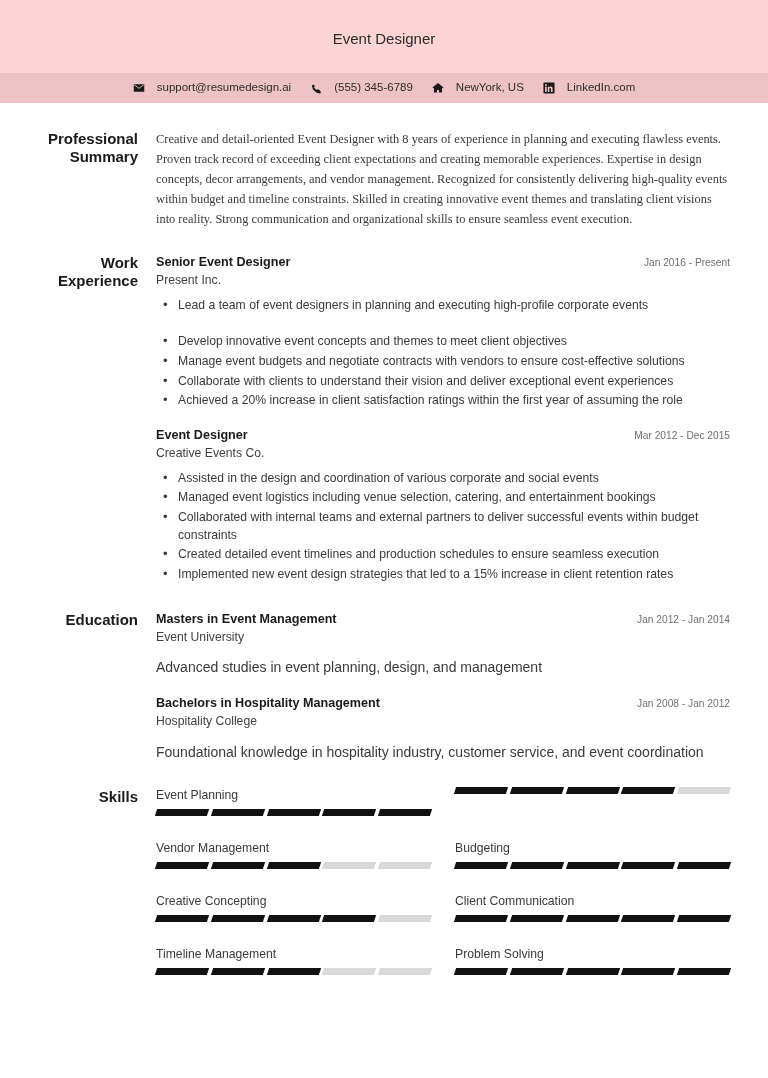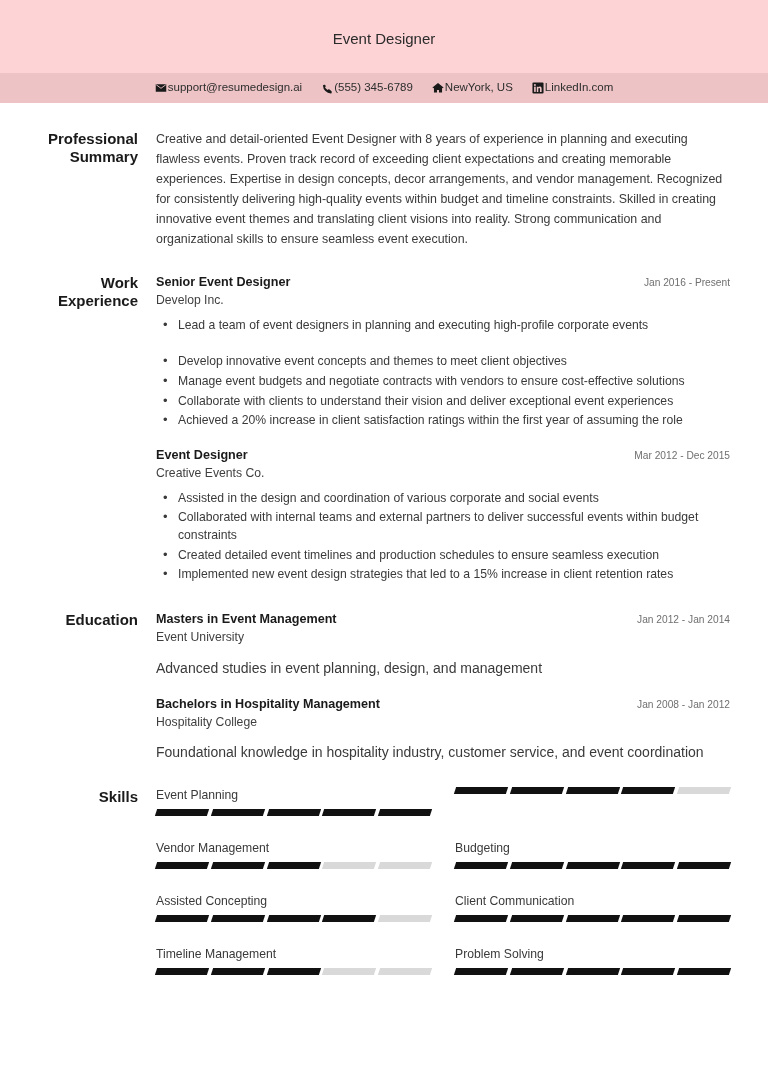--- a/index.html
+++ b/index.html
@@ -43,21 +43,21 @@
     padding: 9px 10px;
     display: flex;
     justify-content: center;
     align-items: center;
     gap: 19px;
     flex-wrap: wrap;
   }
   .contact-item {
     display: flex;
     align-items: center;
-    gap: 1px;
+    gap: 12px;
     font-size: 11.5px;
     color: #2e2e2e;
     line-height: 1;
   }
   .contact-item svg { display: block; flex: none; }
 
   
   .resume-body {
     padding: 26px 38px 0 38px;
   }
@@ -82,20 +82,21 @@
     flex: 1;
     min-width: 0;
   }
 
   
   .summary-text {
     font-size: 12.4px;
     line-height: 1.62;
     color: #3a3a3a;
     text-align: left;
+    font-family: Liberation Serif, serif;
   }
 
   
   .entry { margin-bottom: 16px; }
   .entry:last-child { margin-bottom: 0; }
 
   .entry-head {
     display: flex;
     align-items: baseline;
     justify-content: space-between;
@@ -242,38 +243,39 @@
 
   <div class="section">
     <div class="section-label">Work Experience</div>
     <div class="section-content">
 
       <div class="entry">
         <div class="entry-head">
           <div class="entry-title">Senior Event Designer</div>
           <div class="entry-date">Jan 2016 - Present</div>
         </div>
-        <div class="entry-org">Develop Inc.</div>
+        <div class="entry-org">Present Inc.</div>
         <ul class="bullets">
           <li class="gap-after">Lead a team of event designers in planning and executing high-profile corporate events</li>
           <li>Develop innovative event concepts and themes to meet client objectives</li>
           <li>Manage event budgets and negotiate contracts with vendors to ensure cost-effective solutions</li>
           <li>Collaborate with clients to understand their vision and deliver exceptional event experiences</li>
           <li>Achieved a 20% increase in client satisfaction ratings within the first year of assuming the role</li>
         </ul>
       </div>
 
       <div class="entry">
         <div class="entry-head">
           <div class="entry-title">Event Designer</div>
           <div class="entry-date">Mar 2012 - Dec 2015</div>
         </div>
         <div class="entry-org">Creative Events Co.</div>
         <ul class="bullets">
           <li>Assisted in the design and coordination of various corporate and social events</li>
+          <li>Managed event logistics including venue selection, catering, and entertainment bookings</li>
           <li>Collaborated with internal teams and external partners to deliver successful events within budget constraints</li>
           <li>Created detailed event timelines and production schedules to ensure seamless execution</li>
           <li>Implemented new event design strategies that led to a 15% increase in client retention rates</li>
         </ul>
       </div>
 
     </div>
   </div>
 
   <div class="section">
@@ -338,21 +340,21 @@
             <div class="skill-name">Budgeting</div>
             <div class="skill-bar">
               <span class="skill-seg filled"></span>
               <span class="skill-seg filled"></span>
               <span class="skill-seg filled"></span>
               <span class="skill-seg filled"></span>
               <span class="skill-seg filled"></span>
             </div>
           </div>
           <div class="skill">
-            <div class="skill-name">Assisted Concepting</div>
+            <div class="skill-name">Creative Concepting</div>
             <div class="skill-bar">
               <span class="skill-seg filled"></span>
               <span class="skill-seg filled"></span>
               <span class="skill-seg filled"></span>
               <span class="skill-seg filled"></span>
               <span class="skill-seg"></span>
             </div>
           </div>
           <div class="skill">
             <div class="skill-name">Client Communication</div>

